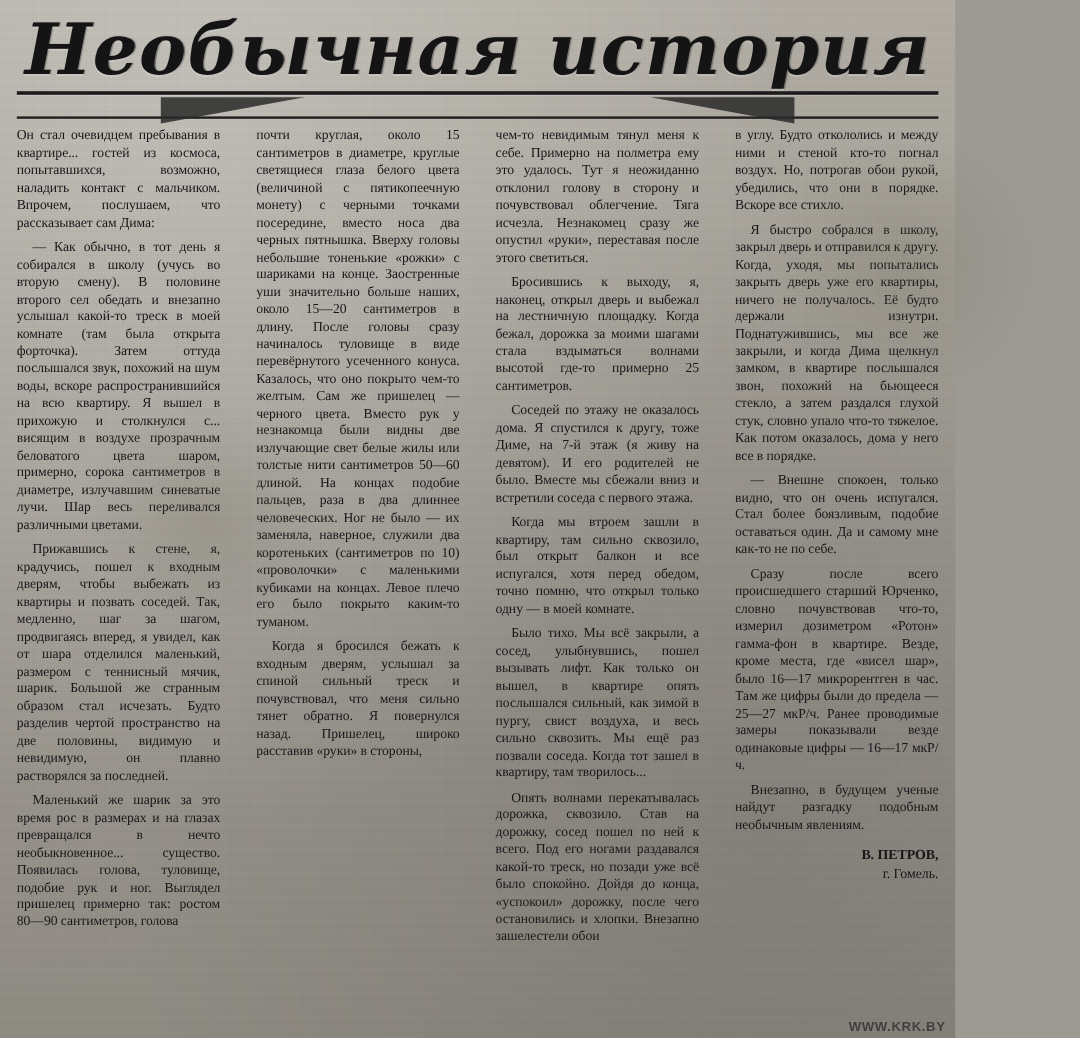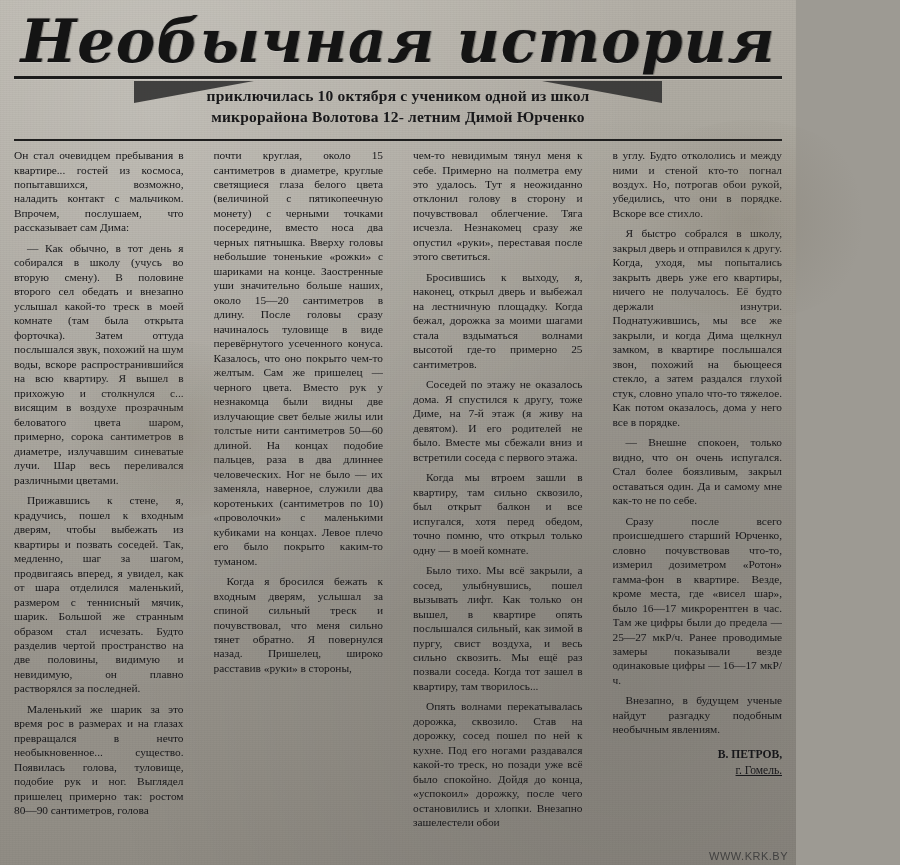--- a/index.html
+++ b/index.html
@@ -116,28 +116,28 @@
   }
   .col p.noindent { text-indent: 0; }
   .sig {
     text-align: right;
     margin-top: 10px;
     font-weight: bold;
     font-size: 11.6px;
     line-height: 1.4;
   }
   .sig .name { display: block; }
-  .sig .city { display: block; font-weight: normal; font-style: normal; text-decoration: underline; }
+  .sig .city { display: block; font-weight: normal; font-style: normal; }
   .watermark {
     position: absolute;
     right: 8px;
     bottom: 3px;
     font-family: "Liberation Sans", sans-serif;
     font-size: 11px;
-    font-weight: normal;
+    font-weight: bold;
     color: #3a3a3a;
     letter-spacing: 0.5px;
     opacity: 0.9;
   }
   .stain {
     position: absolute;
     pointer-events: none;
     border-radius: 50%;
     background: radial-gradient(circle, rgba(90,80,60,0.16), rgba(90,80,60,0) 70%);
   }
@@ -149,24 +149,20 @@
   <div class="paper-noise"></div>
   <div class="stain" style="left:60px; top:340px; width:220px; height:180px;"></div>
   <div class="stain" style="left:620px; top:120px; width:260px; height:200px;"></div>
 
   <div class="headline">Необычная история</div>
   <div class="rule"></div>
 
   <div class="subhead-wrap">
     <div class="wedge-left"></div>
     <div class="wedge-right"></div>
-    <div class="subhead">
-      <span class="l1">приключилась 10 октября с учеником одной из школ</span>
-      <span class="l2">микрорайона Волотова 12- летним Димой Юрченко</span>
-    </div>
   </div>
   <div class="rule2"></div>
 
   <div class="columns">
 
     <div class="col">
       <p class="noindent">Он стал очевидцем пребывания в квартире... гостей из космоса, попытавшихся, возможно, наладить контакт с мальчиком. Впрочем, послушаем, что рассказывает сам Дима:</p>
       <p>— Как обычно, в тот день я собирался в школу (учусь во вторую смену). В половине второго сел обедать и внезапно услышал какой-то треск в моей комнате (там была открыта форточка). Затем оттуда послышался звук, похожий на шум воды, вскоре распространившийся на всю квартиру. Я вышел в прихожую и столкнулся с... висящим в воздухе прозрачным беловатого цвета шаром, примерно, сорока сантиметров в диаметре, излучавшим синеватые лучи. Шар весь переливался различными цветами.</p>
       <p>Прижавшись к стене, я, крадучись, пошел к входным дверям, чтобы выбежать из квартиры и позвать соседей. Так, медленно, шаг за шагом, продвигаясь вперед, я увидел, как от шара отделился маленький, размером с теннисный мячик, шарик. Большой же странным образом стал исчезать. Будто разделив чертой пространство на две половины, видимую и невидимую, он плавно растворялся за последней.</p>
       <p>Маленький же шарик за это время рос в размерах и на глазах превращался в нечто необыкновенное... существо. Появилась голова, туловище, подобие рук и ног. Выглядел пришелец примерно так: ростом 80—90 сантиметров, голова</p>
@@ -176,27 +172,27 @@
       <p class="noindent">почти круглая, около 15 сантиметров в диаметре, круглые светящиеся глаза белого цвета (величиной с пятикопеечную монету) с черными точками посередине, вместо носа два черных пятнышка. Вверху головы небольшие тоненькие «рожки» с шариками на конце. Заостренные уши значительно больше наших, около 15—20 сантиметров в длину. После головы сразу начиналось туловище в виде перевёрнутого усеченного конуса. Казалось, что оно покрыто чем-то желтым. Сам же пришелец — черного цвета. Вместо рук у незнакомца были видны две излучающие свет белые жилы или толстые нити сантиметров 50—60 длиной. На концах подобие пальцев, раза в два длиннее человеческих. Ног не было — их заменяла, наверное, служили два коротеньких (сантиметров по 10) «проволочки» с маленькими кубиками на концах. Левое плечо его было покрыто каким-то туманом.</p>
       <p>Когда я бросился бежать к входным дверям, услышал за спиной сильный треск и почувствовал, что меня сильно тянет обратно. Я повернулся назад. Пришелец, широко расставив «руки» в стороны,</p>
     </div>
 
     <div class="col">
       <p class="noindent">чем-то невидимым тянул меня к себе. Примерно на полметра ему это удалось. Тут я неожиданно отклонил голову в сторону и почувствовал облегчение. Тяга исчезла. Незнакомец сразу же опустил «руки», переставая после этого светиться.</p>
       <p>Бросившись к выходу, я, наконец, открыл дверь и выбежал на лестничную площадку. Когда бежал, дорожка за моими шагами стала вздыматься волнами высотой где-то примерно 25 сантиметров.</p>
       <p>Соседей по этажу не оказалось дома. Я спустился к другу, тоже Диме, на 7-й этаж (я живу на девятом). И его родителей не было. Вместе мы сбежали вниз и встретили соседа с первого этажа.</p>
       <p>Когда мы втроем зашли в квартиру, там сильно сквозило, был открыт балкон и все испугался, хотя перед обедом, точно помню, что открыл только одну — в моей комнате.</p>
       <p>Было тихо. Мы всё закрыли, а сосед, улыбнувшись, пошел вызывать лифт. Как только он вышел, в квартире опять послышался сильный, как зимой в пургу, свист воздуха, и весь сильно сквозить. Мы ещё раз позвали соседа. Когда тот зашел в квартиру, там творилось...</p>
-      <p>Опять волнами перекатывалась дорожка, сквозило. Став на дорожку, сосед пошел по ней к кухне. Под его ногами раздавался какой-то треск, но позади уже всё было спокойно. Дойдя до конца, «успокоил» дорожку, после чего остановились и хлопки. Внезапно зашелестели обои</p>
+      <p>Опять волнами перекатывалась дорожка, сквозило. Став на дорожку, сосед пошел по ней к всего. Под его ногами раздавался какой-то треск, но позади уже всё было спокойно. Дойдя до конца, «успокоил» дорожку, после чего остановились и хлопки. Внезапно зашелестели обои</p>
     </div>
 
     <div class="col">
       <p class="noindent">в углу. Будто откололись и между ними и стеной кто-то погнал воздух. Но, потрогав обои рукой, убедились, что они в порядке. Вскоре все стихло.</p>
       <p>Я быстро собрался в школу, закрыл дверь и отправился к другу. Когда, уходя, мы попытались закрыть дверь уже его квартиры, ничего не получалось. Её будто держали изнутри. Поднатужившись, мы все же закрыли, и когда Дима щелкнул замком, в квартире послышался звон, похожий на бьющееся стекло, а затем раздался глухой стук, словно упало что-то тяжелое. Как потом оказалось, дома у него все в порядке.</p>
-      <p>— Внешне спокоен, только видно, что он очень испугался. Стал более боязливым, закрыл оставаться один. Да и самому мне как-то не по себе.</p>
+      <p>— Внешне спокоен, только видно, что он очень испугался. Стал более боязливым, подобие оставаться один. Да и самому мне как-то не по себе.</p>
       <p>Сразу после всего происшедшего старший Юрченко, словно почувствовав что-то, измерил дозиметром «Ротон» гамма-фон в квартире. Везде, кроме места, где «висел шар», было 16—17 микрорентген в час. Там же цифры были до предела — 25—27 мкР/ч. Ранее проводимые замеры показывали везде одинаковые цифры — 16—17 мкР/ч.</p>
       <p>Внезапно, в будущем ученые найдут разгадку подобным необычным явлениям.</p>
       <div class="sig">
         <span class="name">В. ПЕТРОВ,</span>
         <span class="city">г. Гомель.</span>
       </div>
     </div>
 
   </div>
 

